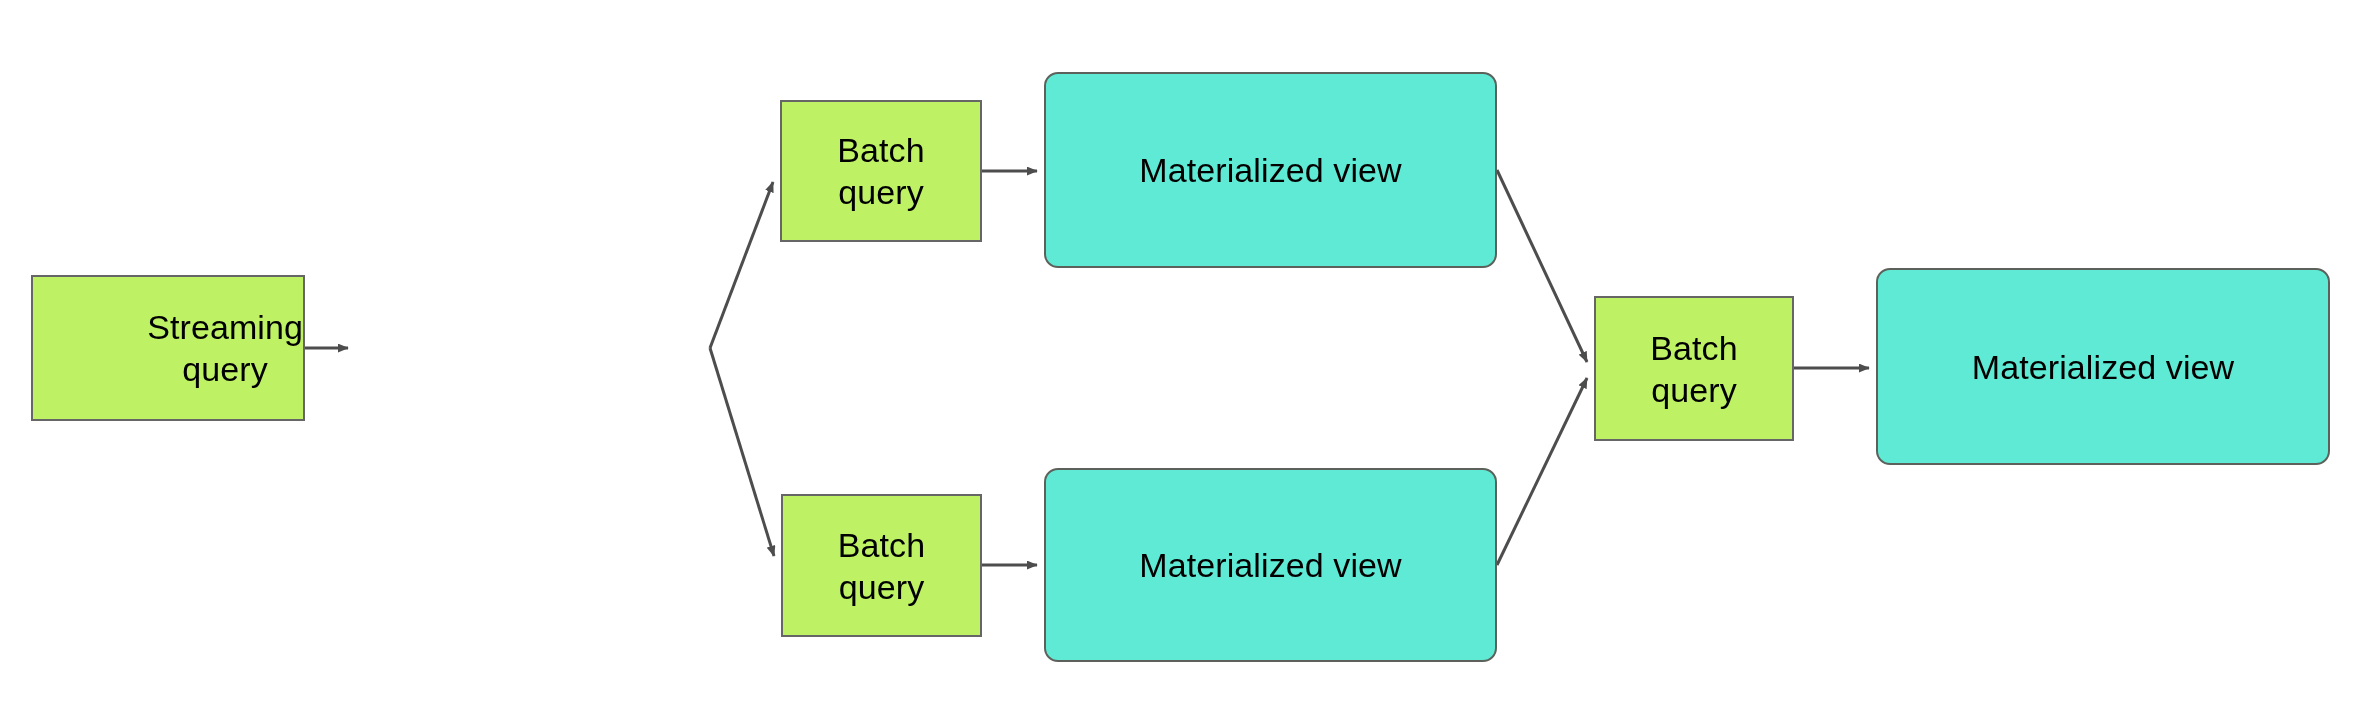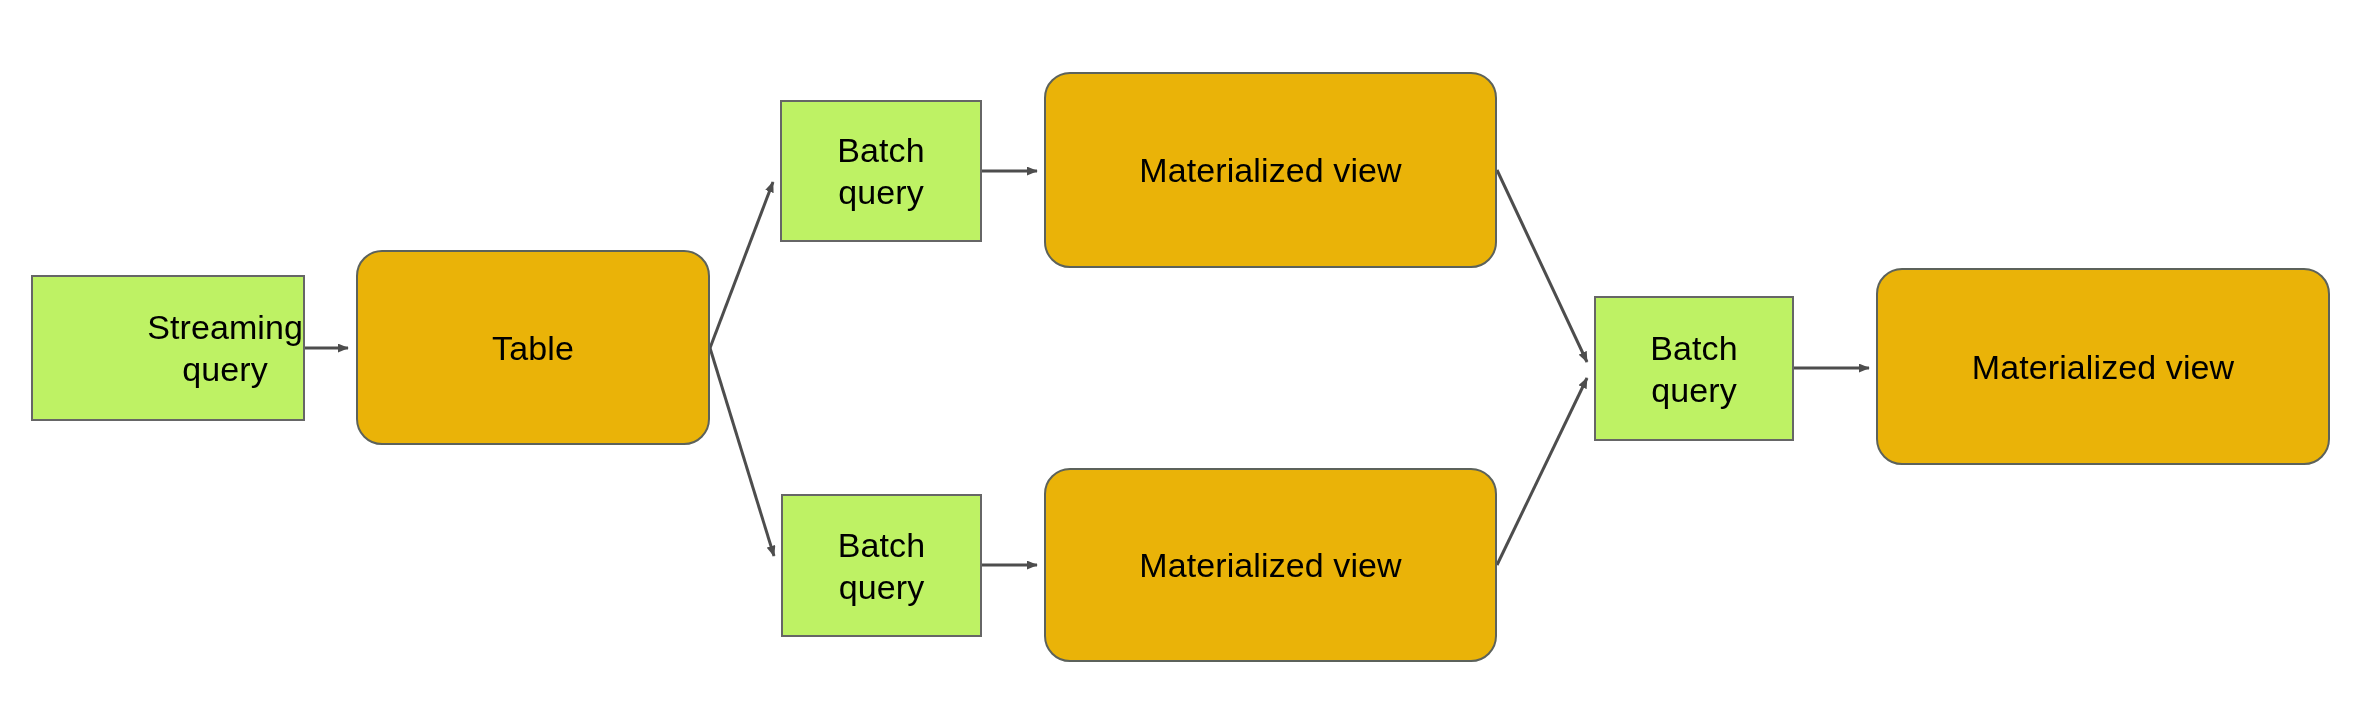--- a/index.html
+++ b/index.html
@@ -39,23 +39,23 @@
     letter-spacing: 0.1px;
     white-space: pre-line;
     z-index: 2;
   }
   .node-process {
     background: #bef264;
     border: 2px solid #666666;
     border-radius: 0;
   }
   .node-store {
-    background: #eab308;
+    background: #5eead4;
     border: 2px solid #5c625b;
-    border-radius: 26px;
+    border-radius: 14px;
   }
   .node-label {
     display: block;
     white-space: pre-line;
   }
 </style>
 </head>
 <body>
 
 <div id="canvas">
@@ -82,23 +82,20 @@
     <line x1="1497" y1="565" x2="1587" y2="378" stroke="#4d4d4d" stroke-width="3" marker-end="url(#arrowhead)"></line>
 
     <line x1="1794" y1="368" x2="1869" y2="368" stroke="#4d4d4d" stroke-width="3" marker-end="url(#arrowhead)"></line>
   </svg>
 
   <div class="node node-process" style="left:31px; top:275px; width:274px; height:146px;justify-content:flex-end;">
     <span class="node-label">Streaming
 query</span>
   </div>
 
-  <div class="node node-store" style="left:356px; top:250px; width:354px; height:195px;">
-    <span class="node-label">Table</span>
-  </div>
 
   <div class="node node-process" style="left:780px; top:100px; width:202px; height:142px;">
     <span class="node-label">Batch
 query</span>
   </div>
 
   <div class="node node-store" style="left:1044px; top:72px; width:453px; height:196px;">
     <span class="node-label">Materialized view</span>
   </div>
 

